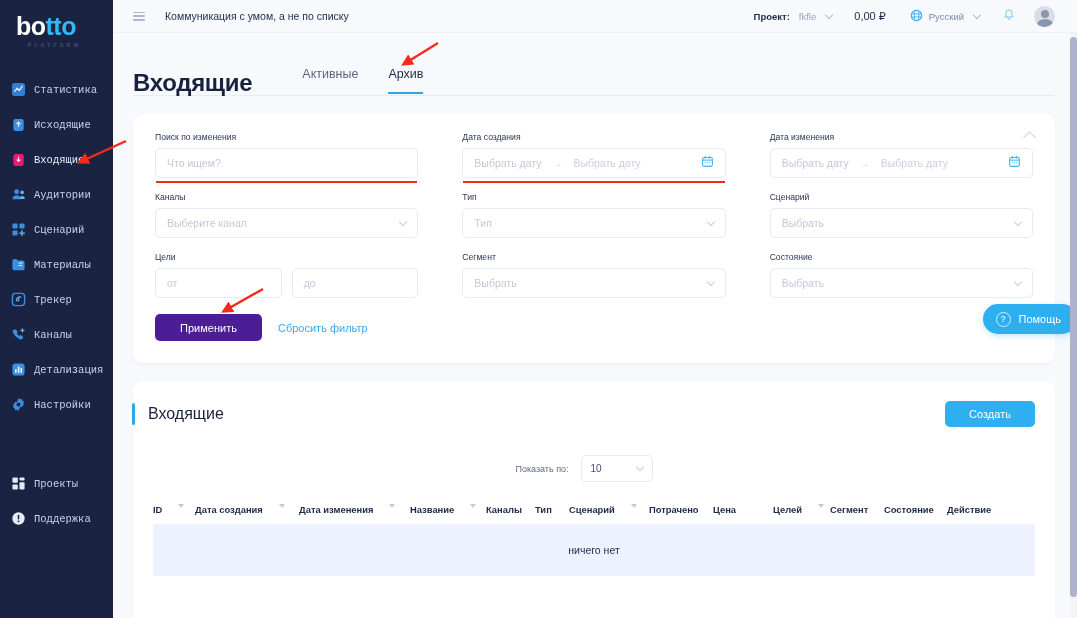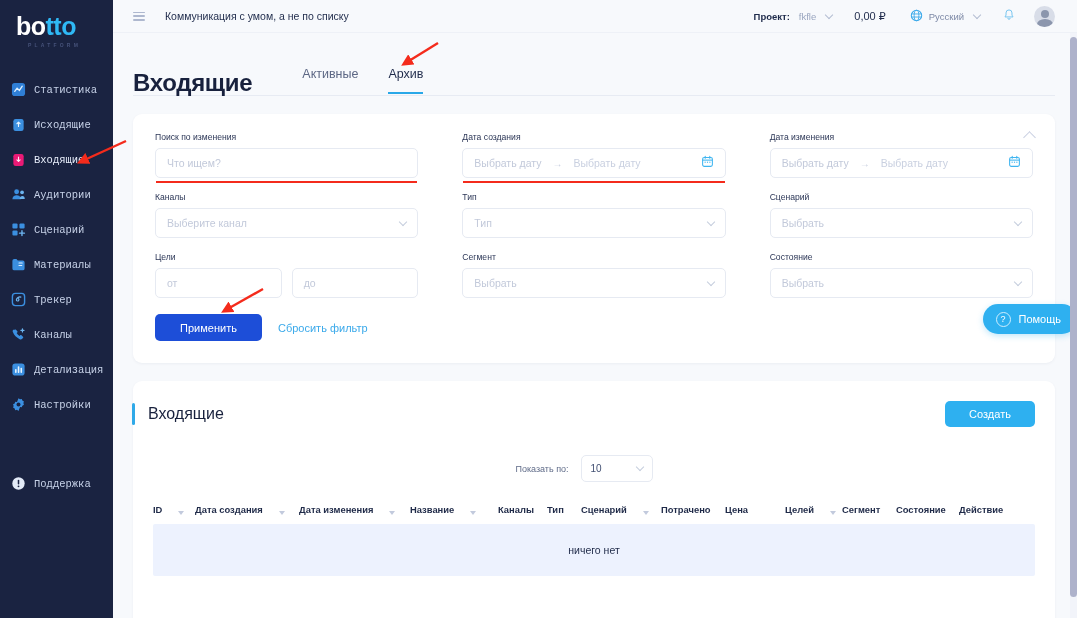--- a/index.html
+++ b/index.html
@@ -144,21 +144,21 @@
   .f-cal { margin-left:auto; }
   .redline {
     position:absolute; left:0; right:0; bottom:-6px;
     height:2.5px; background:#f42b1c;
   }
   .goal-pair { display:flex; gap: 10px; }
   .goal-pair .f-field { flex:1; }
 
   .f-actions { display:flex; align-items:center; margin-top: 16px; gap: 16px; }
   .btn-apply {
-    background:#1d4ed8; color:#fff; border:none; border-radius:5px;
+    background:#4c1d95; color:#fff; border:none; border-radius:5px;
     height: 27px; width: 107px; font-size: 11px; cursor:pointer;
     font-family: inherit;
   }
   .btn-reset {
     background:none; border:none; color:#3aa9ea; font-size: 11px;
     cursor:pointer; font-family: inherit;
   }
 
   
   .list-card { padding: 20px 20px 0 0; min-height: 250px; }
@@ -178,21 +178,21 @@
   .show-by-label { font-size: 9px; color:#5f6b88; }
   .show-by-select {
     width:72px; height:27px; border:1px solid #e6eaf2; border-radius:5px;
     display:flex; align-items:center; padding: 0 9px; font-size: 10px;
     color:#414f72; cursor:pointer; background:#fff;
   }
   .thead {
     display:flex; align-items:center; margin-top: 22px;
     padding: 0 0 9px 20px; font-size: 9.4px; color:#1f2a48; font-weight:bold;
   }
-  .th { display:flex; align-items:flex-end; gap:16px; white-space:nowrap; }
+  .th { display:flex; align-items:flex-start; gap:16px; white-space:nowrap; }
   .sortc {
     width:0;height:0;border-left:3px solid transparent;border-right:3px solid transparent;
     border-top:4px solid #c2cadd; display:inline-block;
   }
   .empty-row {
     background:#edf2fe; height: 52px; border-radius: 2px;
     display:flex; align-items:center; justify-content:center;
     color:#1f2a48; font-size: 10.5px; margin-left: 20px;
   }
 
@@ -340,20 +340,31 @@
           <svg viewBox="0 0 16 16" width="15" height="15">
               <path d="M8 1.2l1.6 1.1 1.9-.3.6 1.8 1.7.9-.6 1.8.6 1.8-1.7.9-.6 1.8-1.9-.3L8 14.8 6.4 13.7l-1.9.3-.6-1.8-1.7-.9.6-1.8-.6-1.8 1.7-.9.6-1.8 1.9.3z" fill="#3b8fe0"></path>
               <circle cx="8" cy="8" r="2.1" fill="#1a2341"></circle>
             </svg>
         </span>
         <span class="nav-label">Настройки</span>
       </div>
 
       <div class="nav-gap"></div>
 
+      <div class="nav-item">
+        <span class="ic">
+          <svg viewBox="0 0 16 16" width="15" height="15">
+              <rect x="1.5" y="1.5" width="5.8" height="5.8" rx="1.2" fill="#e3eaf7"></rect>
+              <rect x="9" y="1.5" width="5.5" height="3.4" rx="1.2" fill="#e3eaf7"></rect>
+              <rect x="1.5" y="9" width="5.8" height="5.5" rx="1.2" fill="#e3eaf7"></rect>
+              <rect x="9" y="6.6" width="5.5" height="7.9" rx="1.2" fill="#e3eaf7"></rect>
+            </svg>
+        </span>
+        <span class="nav-label">Проекты</span>
+      </div>
 
 
       <div class="nav-item">
         <span class="ic">
           <svg viewBox="0 0 16 16" width="15" height="15">
               <circle cx="8" cy="8" r="6.6" fill="#e3eaf7"></circle>
               <rect x="7.2" y="4" width="1.6" height="5" rx=".8" fill="#1a2341"></rect>
               <circle cx="8" cy="11" r="1" fill="#1a2341"></circle>
             </svg>
         </span>
@@ -544,21 +555,21 @@
             <i class="sortc"></i>
         </span>
         <span class="th" style="width:104px">
           <span>Дата создания</span>
             <i class="sortc"></i>
         </span>
         <span class="th" style="width:111px">
           <span>Дата изменения</span>
             <i class="sortc"></i>
         </span>
-        <span class="th" style="width:88px">
+        <span class="th" style="width:76px">
           <span>Название</span>
             <i class="sortc"></i>
         </span>
         <span class="th" style="width:49px">
           <span>Каналы</span>
         </span>
         <span class="th" style="width:34px">
           <span>Тип</span>
         </span>
         <span class="th" style="width:80px">

